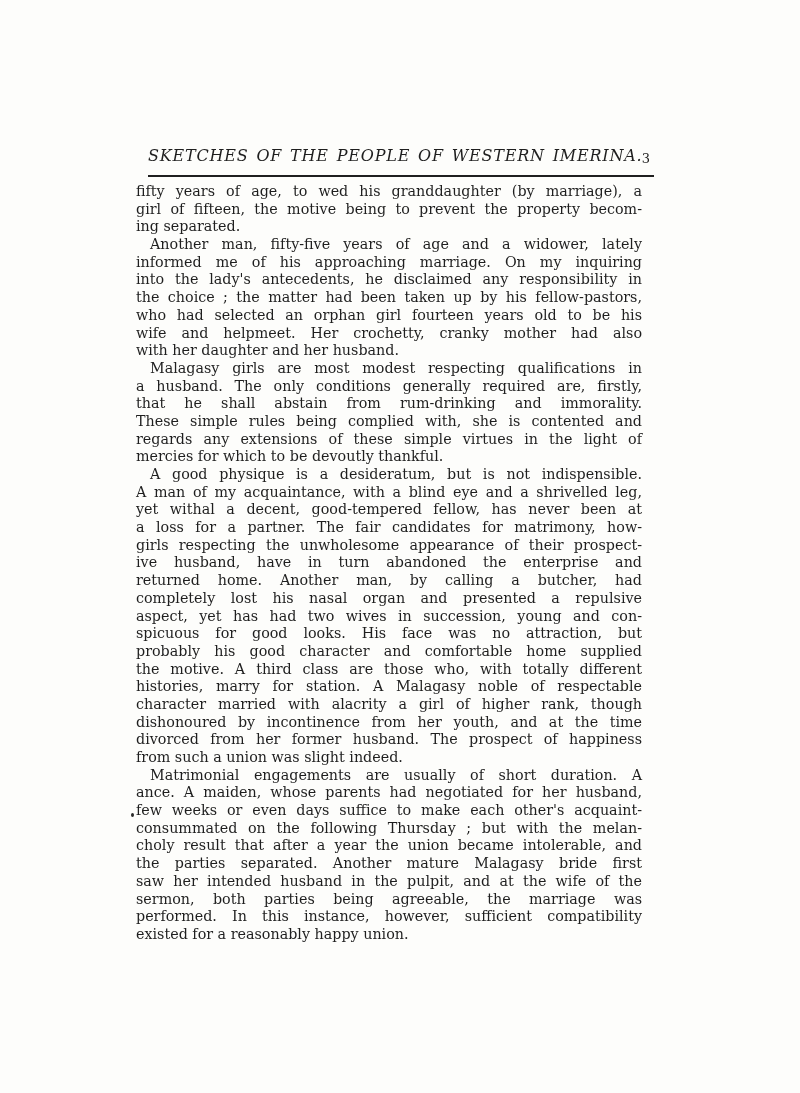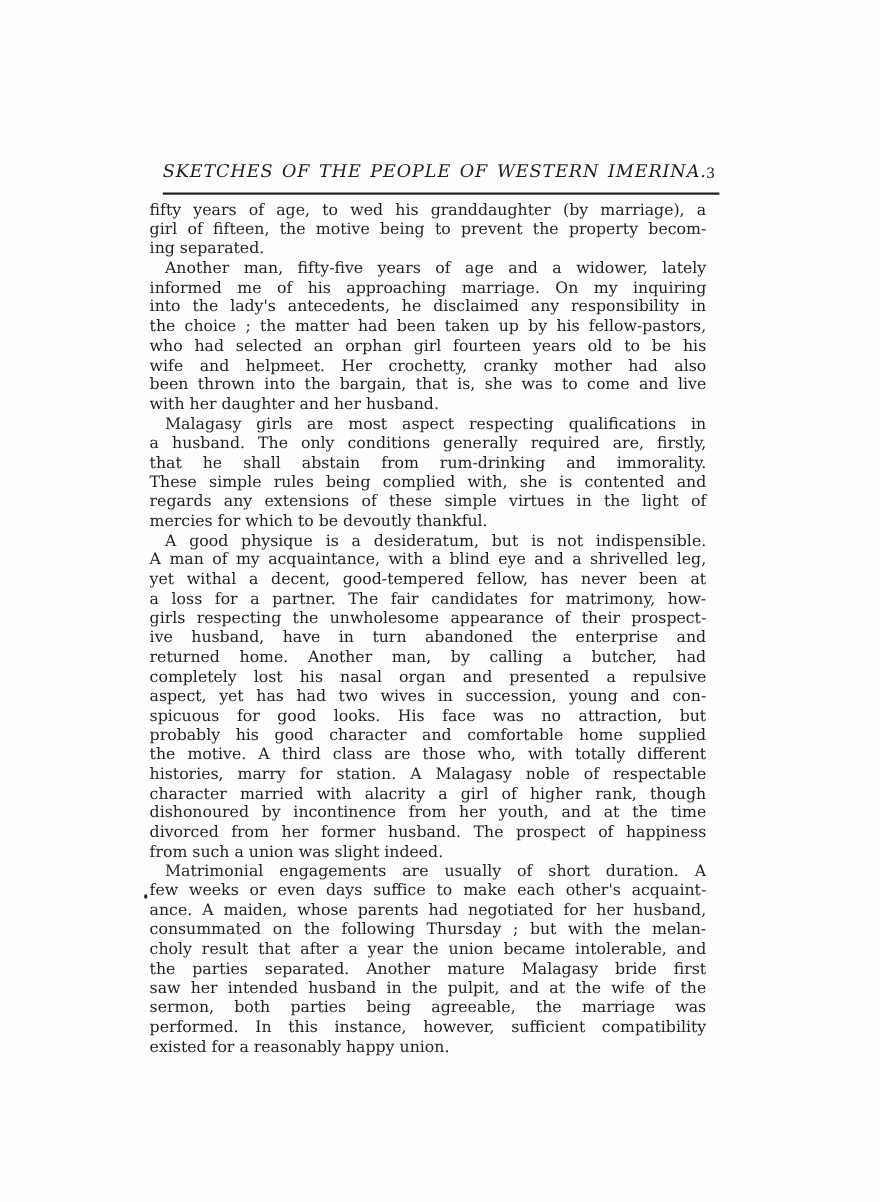--- a/index.html
+++ b/index.html
@@ -92,23 +92,22 @@
   <div class="body" id="body-text">
       <div class="line">fifty years of age, to wed his granddaughter (by marriage), a</div>
       <div class="line">girl of fifteen, the motive being to prevent the property becom-</div>
       <div class="line last">ing separated.</div>
       <div class="line indent">Another man, fifty-five years of age and a widower, lately</div>
       <div class="line">informed me of his approaching marriage.  On my inquiring</div>
       <div class="line">into the lady's antecedents, he disclaimed any responsibility in</div>
       <div class="line">the choice ; the matter had been taken up by his fellow-pastors,</div>
       <div class="line">who had selected an orphan girl fourteen years old to be his</div>
       <div class="line">wife and helpmeet.  Her crochetty, cranky mother had also</div>
-      <div class="line">been thrown into the bargain, that is, she was to come and live</div>
       <div class="line last">with her daughter and her husband.</div>
-      <div class="line indent">Malagasy girls are most aspect respecting qualifications in</div>
+      <div class="line indent">Malagasy girls are most modest respecting qualifications in</div>
       <div class="line">a husband.  The only conditions generally required are, firstly,</div>
       <div class="line">that he shall abstain from rum-drinking and immorality.</div>
       <div class="line">These simple rules being complied with, she is contented and</div>
       <div class="line">regards any extensions of these simple virtues in the light of</div>
       <div class="line last">mercies for which to be devoutly thankful.</div>
       <div class="line indent">A good physique is a desideratum, but is not indispensible.</div>
       <div class="line">A man of my acquaintance, with a blind eye and a shrivelled leg,</div>
       <div class="line">yet withal a decent, good-tempered fellow, has never been at</div>
       <div class="line">a loss for a partner.  The fair candidates for matrimony, how-</div>
       <div class="line">girls respecting the unwholesome appearance of their prospect-</div>
@@ -118,22 +117,22 @@
       <div class="line">aspect, yet has had two wives in succession, young and con-</div>
       <div class="line">spicuous for good looks.  His face was no attraction, but</div>
       <div class="line">probably his good character and comfortable home supplied</div>
       <div class="line">the motive.  A third class are those who, with totally different</div>
       <div class="line">histories, marry for station.  A Malagasy noble of respectable</div>
       <div class="line">character married with alacrity a girl of higher rank, though</div>
       <div class="line">dishonoured by incontinence from her youth, and at the time</div>
       <div class="line">divorced from her former husband.  The prospect of happiness</div>
       <div class="line last">from such a union was slight indeed.</div>
       <div class="line indent">Matrimonial engagements are usually of short duration.  A</div>
+      <div class="line">ance.  A maiden, whose parents had negotiated for her husband,</div>
       <div class="line">few weeks or even days suffice to make each other's acquaint-</div>
-      <div class="line">ance.  A maiden, whose parents had negotiated for her husband,</div>
       <div class="line">consummated on the following Thursday ; but with the melan-</div>
       <div class="line">choly result that after a year the union became intolerable, and</div>
       <div class="line">the parties separated.  Another mature Malagasy bride first</div>
       <div class="line">saw her intended husband in the pulpit, and at the wife of the</div>
       <div class="line">sermon, both parties being agreeable, the marriage was</div>
       <div class="line">performed.  In this instance, however, sufficient compatibility</div>
       <div class="line last">existed for a reasonably happy union.</div>
     </div>
   <div class="speck"></div>
 </div>

